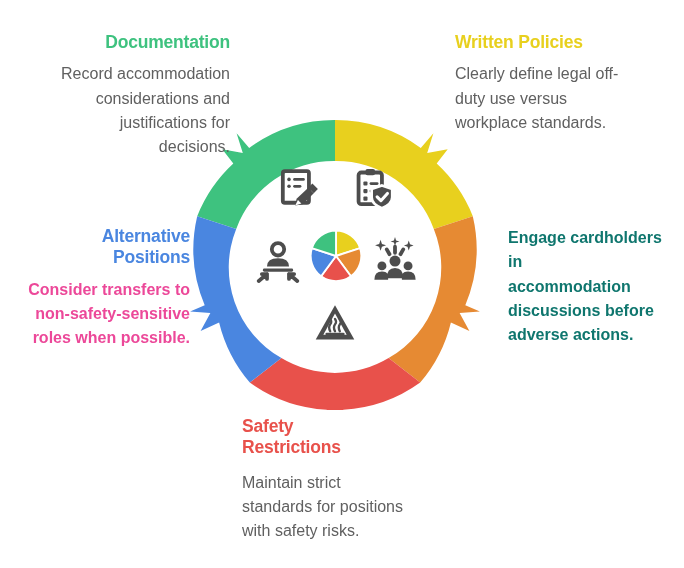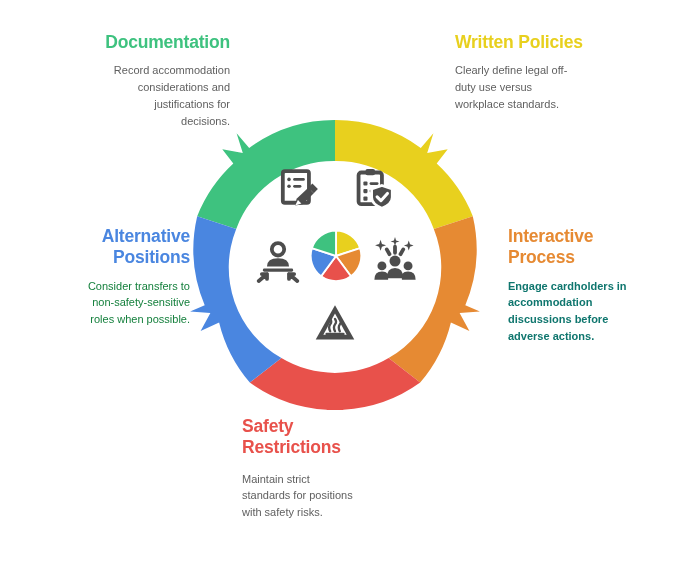--- a/index.html
+++ b/index.html
@@ -68,21 +68,21 @@
   .node-block { position: absolute; }
   .node-title {
     font-size: 17.5px;
     font-weight: bold;
     line-height: 1.22;
     letter-spacing: -0.2px;
     margin: 0 0 9px 0;
     white-space: pre-line;
   }
   .node-desc {
-    font-size: 11px;
+    font-size: 16px;
     line-height: 1.52;
     color: #606060;
     margin: 0;
     white-space: pre-line;
   }
 
   
   #block-documentation { left: 20px; top: 32px; width: 210px; text-align: right; }
   
   #block-written-policies { left: 455px; top: 32px; width: 200px; text-align: left; }
@@ -242,37 +242,35 @@
   </div>
 
   <div class="node-block" id="block-written-policies">
     <div class="node-title" style="color:#e8d01e">Written Policies</div>
     <div class="node-desc" style="color: rgb(96, 96, 96);">Clearly define legal off-
 duty use versus
 workplace standards.</div>
   </div>
 
   <div class="node-block" id="block-interactive-process">
-    <div class="node-title" style="color:#e68a33">Interactive
-Process</div>
     <div class="node-desc" style="color: #0f766e; font-weight: bold;">Engage cardholders in
 accommodation
 discussions before
 adverse actions.</div>
   </div>
 
   <div class="node-block" id="block-safety-restrictions">
     <div class="node-title" style="color:#e8514b">Safety
 Restrictions</div>
     <div class="node-desc" style="color: rgb(96, 96, 96);">Maintain strict
 standards for positions
 with safety risks.</div>
   </div>
 
   <div class="node-block" id="block-alternative-positions">
     <div class="node-title" style="color:#4a86e0">Alternative
 Positions</div>
-    <div class="node-desc" style="color: #15803d;">Consider transfers to
+    <div class="node-desc" style="color: #ec4899; font-weight: bold;">Consider transfers to
 non-safety-sensitive
 roles when possible.</div>
   </div>
 
 </div>
 
 </body></html>

